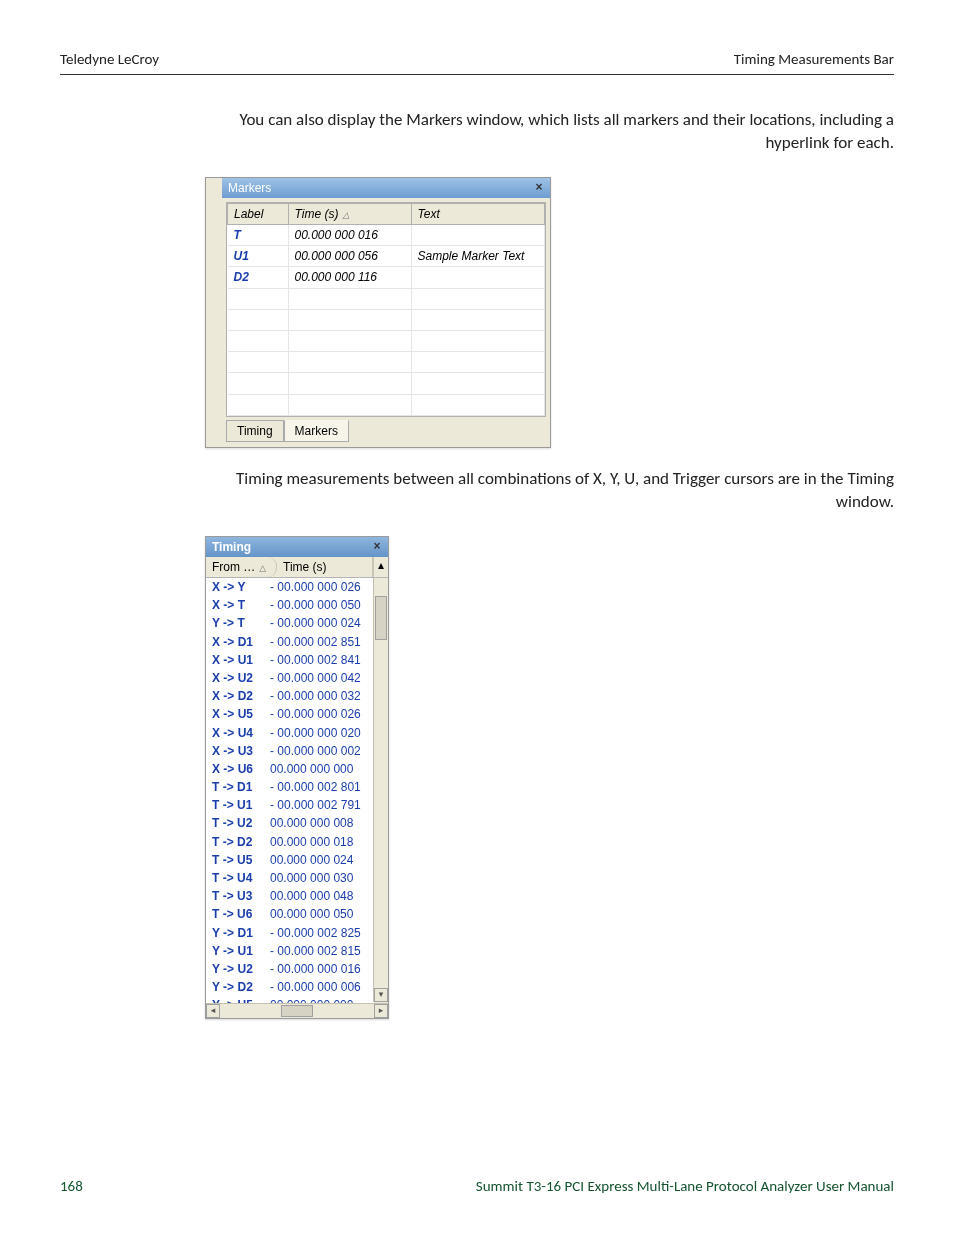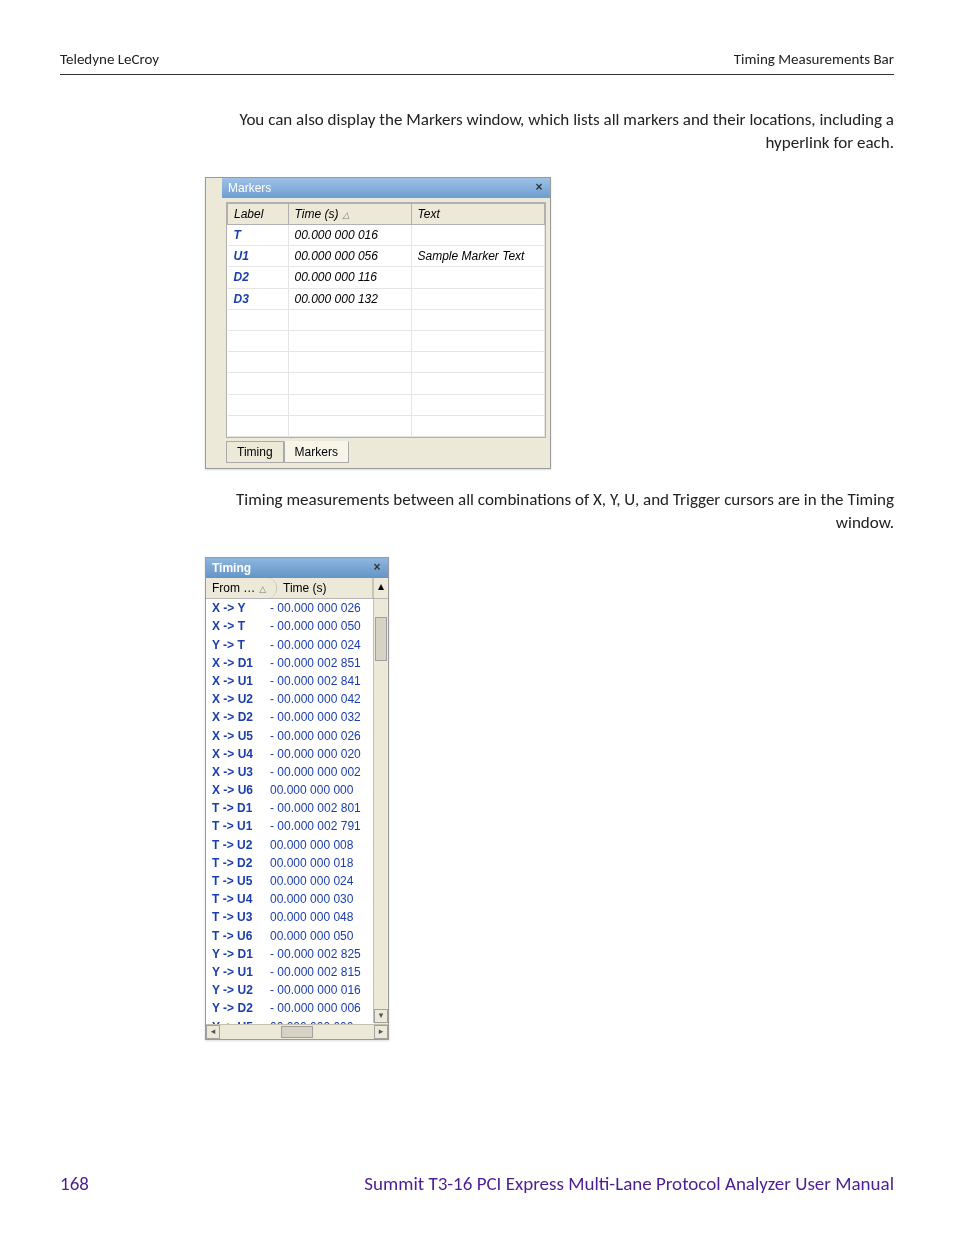--- a/index.html
+++ b/index.html
@@ -236,22 +236,22 @@
     background: #fff;
   }
 
   .footer {
     position: absolute;
     left: 60px;
     right: 60px;
     bottom: 40px;
     display: flex;
     justify-content: space-between;
-    font-size: 19px;
-    color: #4c1d95;
+    font-size: 15px;
+    color: #14532d;
   }
   .sort-icon {
     font-size: 9px;
     color: #7a7a7a;
     padding-left: 4px;
   }
 </style>
 </head>
 <body>
 
@@ -291,25 +291,20 @@
               <tr>
                 <td>U1</td>
                 <td>00.000 000 056</td>
                 <td>Sample Marker Text</td>
               </tr>
               <tr>
                 <td>D2</td>
                 <td>00.000 000 116</td>
                 <td></td>
               </tr>
-              <tr>
-                <td>D3</td>
-                <td>00.000 000 132</td>
-                <td></td>
-              </tr>
               <tr class="blank">
                 <td>&nbsp;</td>
                 <td>&nbsp;</td>
                 <td>&nbsp;</td>
               </tr>
               <tr class="blank">
                 <td>&nbsp;</td>
                 <td>&nbsp;</td>
                 <td>&nbsp;</td>
               </tr>

